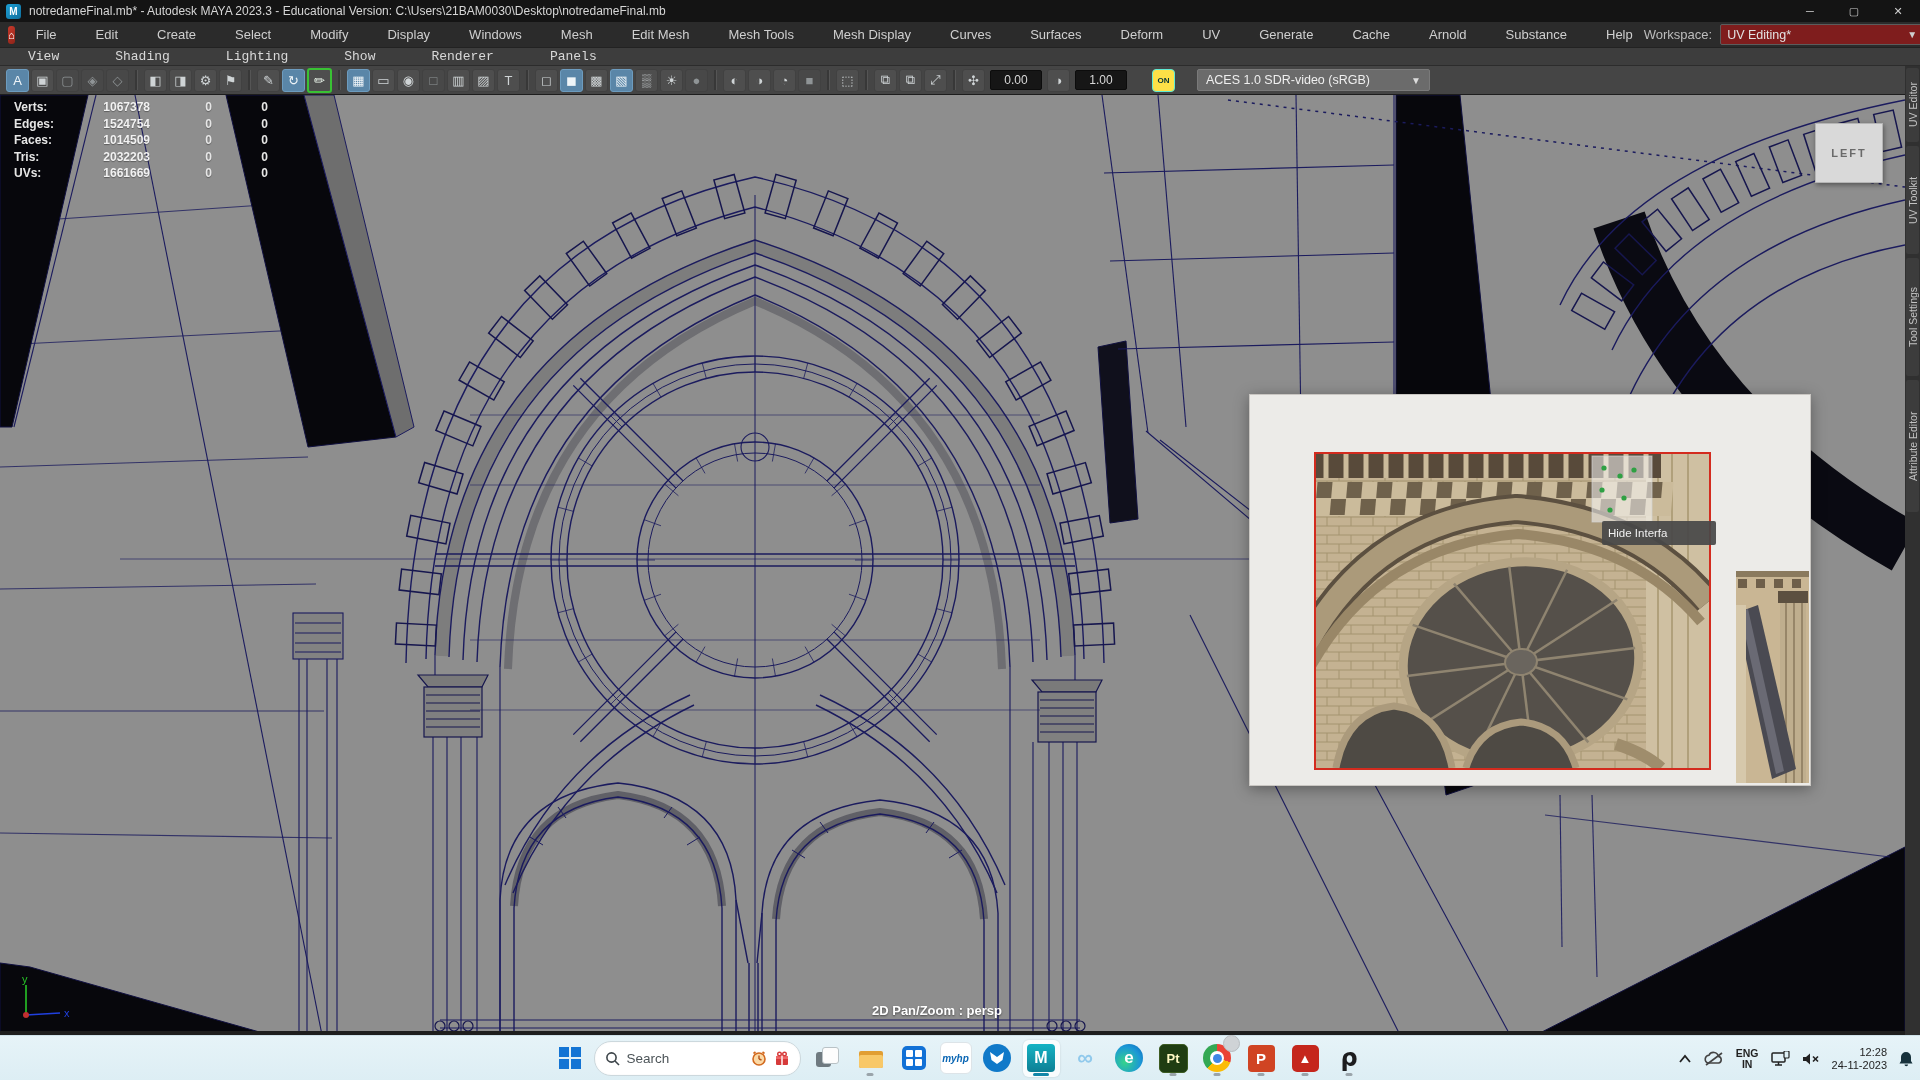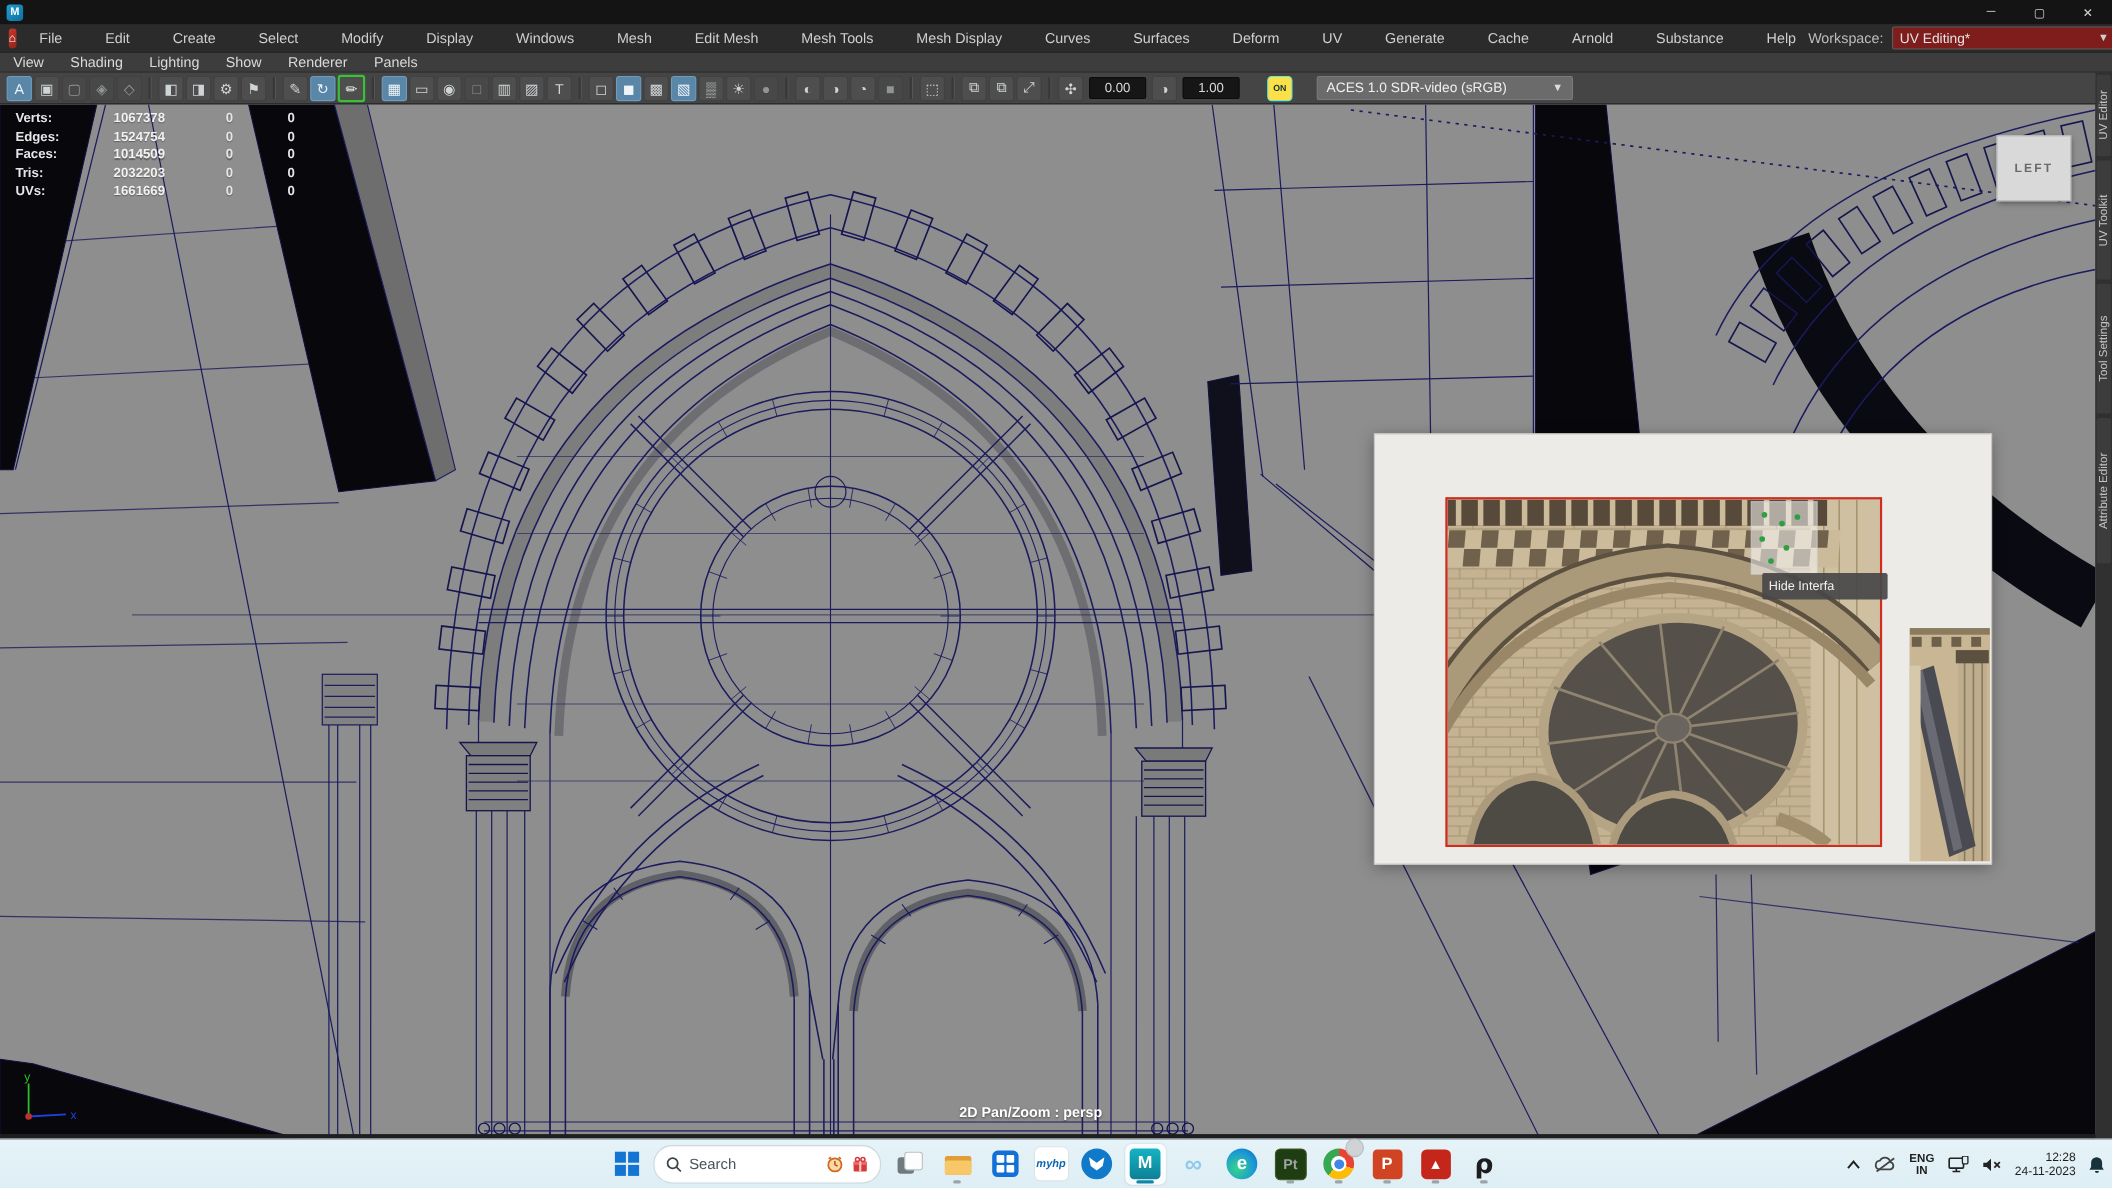--- a/index.html
+++ b/index.html
@@ -15,21 +15,21 @@
   #menubar{top:22px;height:26px;background:#2b2b2b;display:flex;align-items:center;font-size:13px;color:#cfcfcf;border-bottom:1px solid #222;}
   #maya-home{width:18px;height:18px;margin:0 10px 0 8px;border-radius:3px;background:linear-gradient(135deg,#c8392b,#8e2419);
     display:flex;align-items:center;justify-content:center;color:#fff;font-size:11px;}
   .menu-item{padding:0 11px;white-space:nowrap;cursor:default;}
   #workspace{margin-left:auto;display:flex;align-items:center;gap:8px;padding-right:10px;color:#bdbdbd;}
   #workspace-select{width:190px;height:19px;background:#7f1d1d;border:1px solid #5c5c5c;border-radius:2px;color:#e3e3e3;
     display:flex;align-items:center;padding:0 6px;font-size:12.5px;}
   #workspace-select .car{margin-left:auto;color:#cfcfcf;font-size:10px;}
   
   #panelmenu{top:48px;height:18px;background:#3d3d3d;display:flex;align-items:center;font-size:13px;color:#d9d9d9;border-bottom:1px solid #2c2c2c;}
-  .panel-menu-item{padding:0 12px;}
+  .panel-menu-item{padding:0 28px;font-family:Liberation Mono, monospace;}
   
   #icontoolbar{top:66px;height:29px;background:#454545;display:flex;align-items:center;padding-left:6px;gap:2px;border-bottom:1px solid #1d1d1d;}
   .tbi{width:21px;height:21px;border-radius:3px;display:flex;align-items:center;justify-content:center;
     color:#cfd4d6;font-size:13px;background:#4e4e4e;border:1px solid #414141;}
   .tbi.dim{color:#8f9496;background:#484848;}
   .tbi.act{background:#5a86a8;border-color:#6d9cbf;color:#eef4f8;}
   .tbi.pz{background:#4e4e4e;border:2px solid #39c234;color:#e8f3e8;}
   .tbsep{width:2px;height:20px;background:#383838;border-right:1px solid #555;margin:0 4px;}
   .tbfield{width:50px;height:18px;background:#161616;border:1px solid #0c0c0c;border-radius:2px;color:#d8d8d8;
     font-size:12px;display:flex;align-items:center;justify-content:center;margin:0 3px;}
@@ -88,21 +88,21 @@
   .k-store .bag span{background:#fff;border-radius:1px;}
   .k-myhp{background:#fff;border:1px solid #dde4e8;border-radius:6px;width:30px;height:30px;}
   .k-myhp i{font-style:italic;font-weight:bold;font-size:10px;color:#0a66b4;}
   .k-fox .cir{width:28px;height:28px;border-radius:50%;background:#1079c9;display:flex;align-items:center;justify-content:center;}
   .k-maya .sq{width:28px;height:28px;border-radius:4px;background:linear-gradient(#15b3c4,#0d7f94);color:#fff;font-weight:bold;
     font-size:16px;display:flex;align-items:center;justify-content:center;}
   .k-vscode{opacity:.45;}
   .k-vscode .g{color:#2f9ae0;font-size:22px;font-weight:bold;}
   .k-edge .cir{width:28px;height:28px;border-radius:50%;background:radial-gradient(circle at 35% 65%,#35d48a,#1b98d6 60%,#0b63b8);
     color:#fff;font-weight:bold;font-size:17px;display:flex;align-items:center;justify-content:center;}
-  .k-pt .sq{width:27px;height:27px;border-radius:5px;background:#1f3d12;color:#a3a3a3;font-weight:bold;font-size:13px;
+  .k-pt .sq{width:27px;height:27px;border-radius:5px;background:#1f3d12;color:#fef9c3;font-weight:bold;font-size:13px;
     display:flex;align-items:center;justify-content:center;border:1px solid #3d5c23;}
   .k-chrome .cir{width:28px;height:28px;border-radius:50%;position:relative;
     background:conic-gradient(#ea4335 0 30%,#fbbc05 30% 62%,#34a853 62% 100%);}
   .k-chrome .inner{position:absolute;left:7px;top:7px;width:14px;height:14px;border-radius:50%;background:#fff;}
   .k-chrome .dot{position:absolute;left:9.5px;top:9.5px;width:9px;height:9px;border-radius:50%;background:#3f87e5;}
   .k-chrome .badge{position:absolute;right:-4px;top:-5px;width:15px;height:15px;border-radius:50%;background:#cfd3d6;border:1px solid #b7bcc0;}
   .k-ppt .sq{width:27px;height:27px;border-radius:4px;background:#d04423;color:#fff;font-weight:bold;font-size:15px;
     display:flex;align-items:center;justify-content:center;}
   .k-acrobat .sq{width:27px;height:27px;border-radius:5px;background:#c5261c;color:#fff;font-size:13px;
     display:flex;align-items:center;justify-content:center;}
@@ -110,20 +110,21 @@
   #tb-tray{position:absolute;right:6px;top:0;height:45px;display:flex;align-items:center;gap:11px;color:#1f1f1f;}
   .lang{font-size:10.5px;line-height:11px;text-align:center;font-weight:bold;}
   .clockblk{font-size:11px;line-height:13px;text-align:right;}
   svg text{font-family:"Liberation Sans",sans-serif;}
 </style>
 </head>
 <body>
 
 <div class="bar" id="titlebar">
   <div id="app-icon">M</div>
+  <span>notredameFinal.mb* - Autodesk MAYA 2023.3 - Educational Version: C:\Users\21BAM0030\Desktop\notredameFinal.mb</span>
   <div id="win-controls">
     <div class="wc">─</div>
     <div class="wc">▢</div>
     <div class="wc">✕</div>
   </div>
 </div>
 
 <div class="bar" id="menubar">
   <div id="maya-home">⌂</div>
   <div id="menu-items" style="display:flex;gap:17px;">

